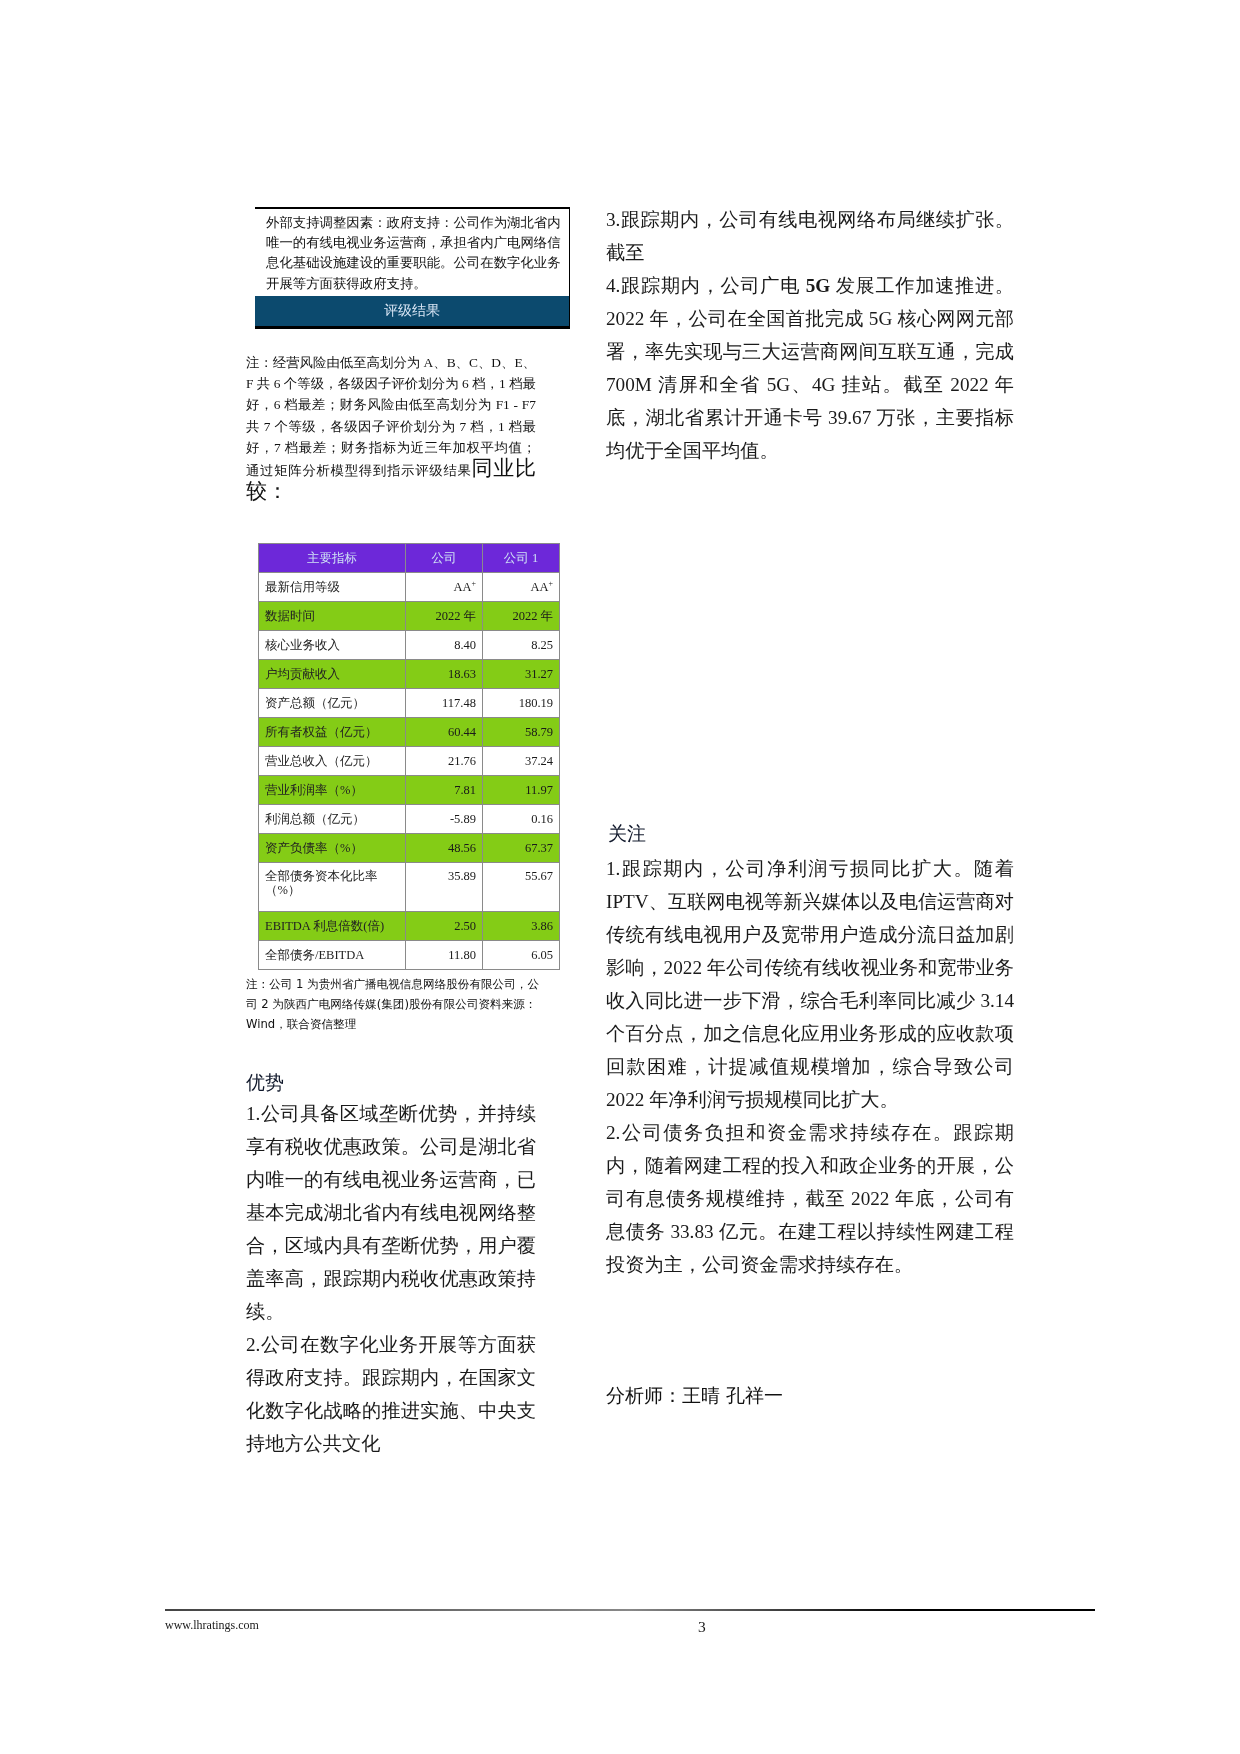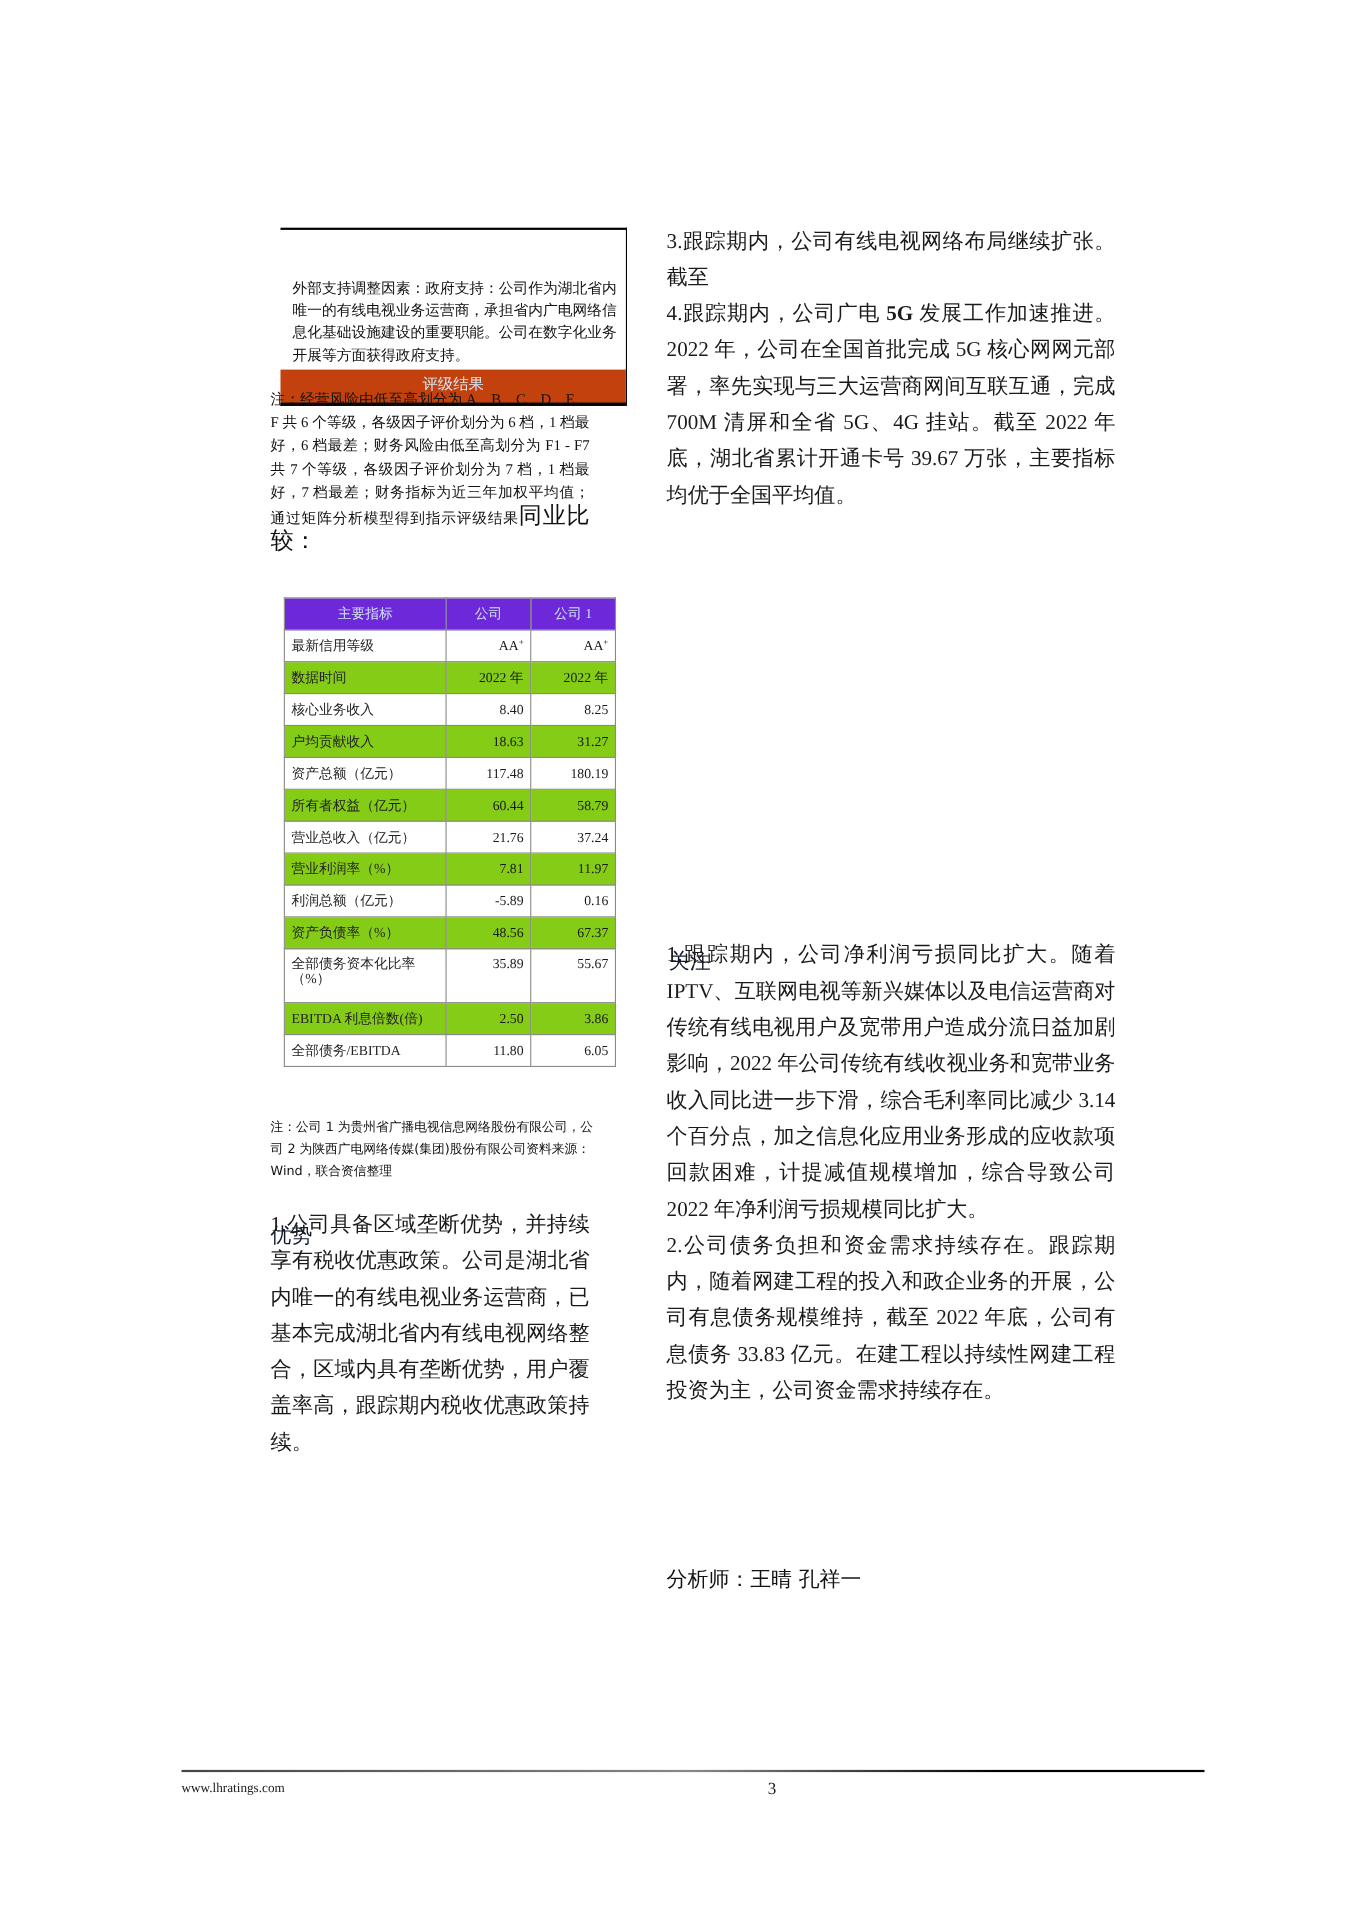--- a/index.html
+++ b/index.html
@@ -1,25 +1,25 @@
 <!DOCTYPE html>
 <html><head>
 <meta charset="utf-8">
 <style>
   html, body { margin:0; padding:0; background:#fff; }
   body { width:1240px; height:1754px; position:relative; overflow:hidden;
          font-family:"DejaVu Sans", sans-serif; color:#1a1a1a; }
   .abs { position:absolute; }
   .serif { font-family:"Liberation Serif", "DejaVu Serif", serif; }
-  .sans { font-family:"DejaVu Sans", "Liberation Sans", sans-serif;margin-top:40px; }
+  .sans { font-family:"DejaVu Sans", "Liberation Sans", sans-serif; }
 
   
   #support-box { left:255px; top:207px; width:314px; border-top:2px solid #000; border-right:1px solid #000; }
   #support-text { font-size:13.4px; line-height:20.2px; padding:4px 6px 2px 11px; color:#111; }
-  #rating-bar { background:#c2410c; color:#d9e6f5; text-align:center; font-size:14px; height:30px; line-height:30px; border-bottom:3px solid #000; }
+  #rating-bar { background:#0c4a6e; color:#d9e6f5; text-align:center; font-size:14px; height:30px; line-height:30px; border-bottom:3px solid #000; }
 
   #note-text { left:246px; top:352px; width:290px; font-size:13.4px; line-height:21.2px; color:#111; text-align:justify; }
   #note-text .big { font-size:21px; }
 
   
   #peer-table { left:258px; top:543px; width:302px; border-collapse:collapse; font-size:12.5px; }
   #peer-table td, #peer-table th { border:1px solid #8a8a8a; padding:0 6px; height:28px; }
   #peer-table th { background:#6d28d9; color:#cfe2f5; font-weight:normal; text-align:center; }
   #peer-table td.lbl { text-align:left; color:#222; }
   #peer-table td.num { text-align:right; }
@@ -134,20 +134,21 @@
       <td class="num">6.05</td>
     </tr>
   </tbody>
 </table>
 
 <div id="table-note" class="abs sans">注：公司 1 为贵州省广播电视信息网络股份有限公司，公司 2 为陕西广电网络传媒(集团)股份有限公司资料来源：Wind，联合资信整理</div>
 
 <div id="adv-title" class="abs sec-title sans">优势</div>
 <div id="adv-body" class="abs body-text serif">
   <p>1.公司具备区域垄断优势，并持续享有税收优惠政策。公司是湖北省内唯一的有线电视业务运营商，已基本完成湖北省内有线电视网络整合，区域内具有垄断优势，用户覆盖率高，跟踪期内税收优惠政策持续。</p>
+  <p>2.公司在数字化业务开展等方面获得政府支持。跟踪期内，在国家文化数字化战略的推进实施、中央支持地方公共文化</p>
 </div>
 
 <div id="right-top" class="abs body-text serif">
   <p>3.跟踪期内，公司有线电视网络布局继续扩张。截至</p>
   <p><span>4.跟踪期内，公司广电 </span><b>5G</b><span> 发展工作加速推进。2022 年，公司在全国首批完成 5G 核心网网元部署，率先实现与三大运营商网间互联互通，完成 700M 清屏和全省 5G、4G 挂站。截至 2022 年底，湖北省累计开通卡号 39.67 万张，主要指标均优于全国平均值。</span></p>
 </div>
 
 <div id="risk-title" class="abs sec-title sans">关注</div>
 <div id="risk-body" class="abs body-text serif">
   <p>1.跟踪期内，公司净利润亏损同比扩大。随着 IPTV、互联网电视等新兴媒体以及电信运营商对传统有线电视用户及宽带用户造成分流日益加剧影响，2022 年公司传统有线收视业务和宽带业务收入同比进一步下滑，综合毛利率同比减少 3.14 个百分点，加之信息化应用业务形成的应收款项回款困难，计提减值规模增加，综合导致公司 2022 年净利润亏损规模同比扩大。</p>

